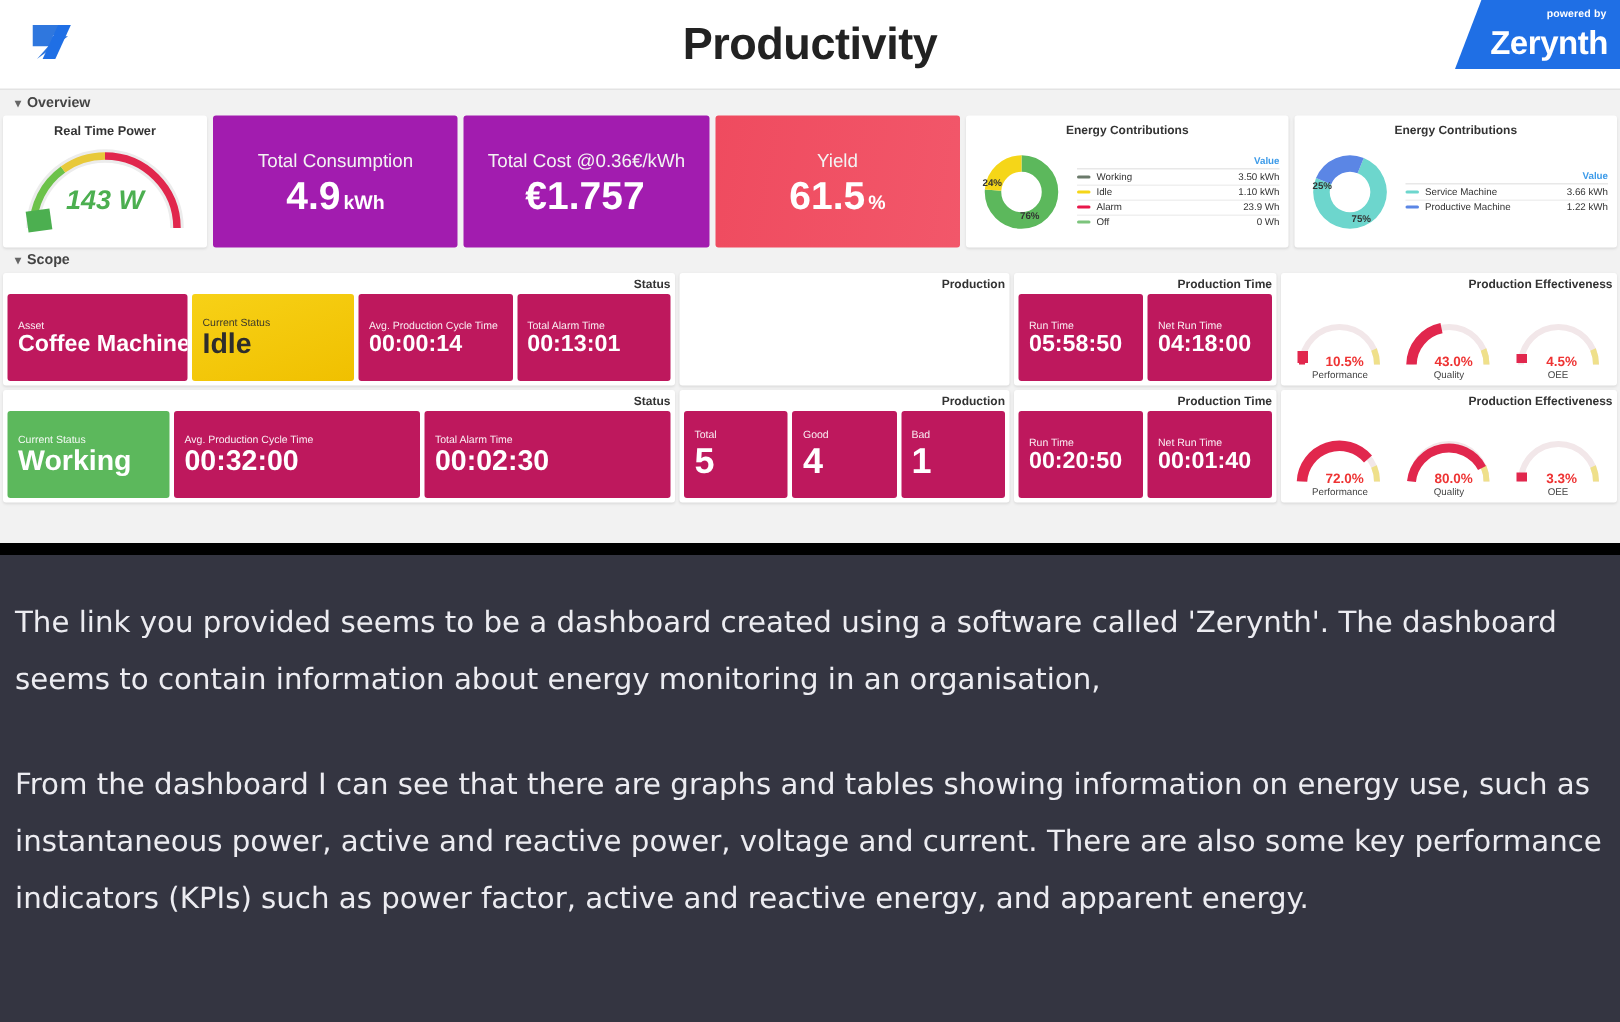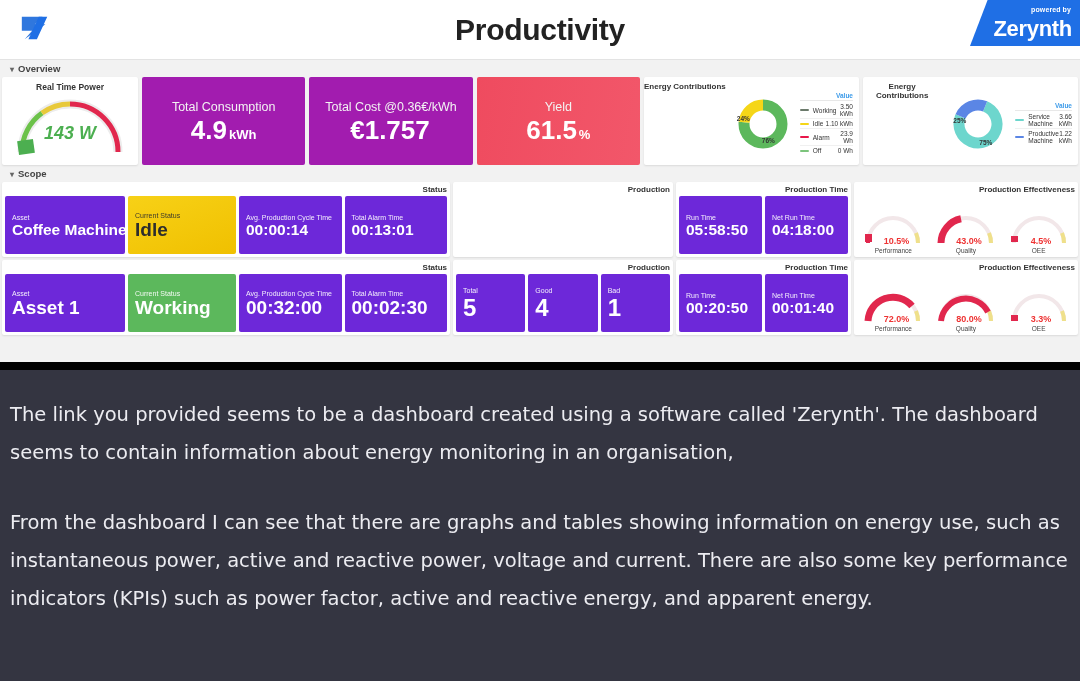--- a/index.html
+++ b/index.html
@@ -78,21 +78,21 @@
     flex: 1; color: #fff; display: flex; flex-direction: column;
     align-items: center; justify-content: center;
     border-radius: 2px;
   }
   .kpi.grey { background: #a21caf; }
   .kpi.red  { background: linear-gradient(100deg,#ef4b5f,#f2576a); }
   .kpi-label { font-size: 12.5px; color: #f3f3f3; margin-bottom: 3px; }
   .kpi-value { font-size: 26px; font-weight: bold; line-height: 1; }
   .kpi-value .unit { font-size: 13px; font-weight: bold; margin-left: 2px; }
 
-  .donut-card { width: 215px; padding-top: 5px; display: flex; flex-direction: row; }
+  .donut-card { width: 215px; padding-top: 5px; display: flex; flex-direction: column; }
   .donut-title { text-align: center; font-size: 8px; color: #333; font-weight: bold; }
   .donut-body { display: flex; align-items: center; flex: 1; padding: 0 6px; }
   .donut-chart { position: relative; width: 62px; height: 58px; }
   .donut-pct { position: absolute; font-size: 6.5px; font-weight: bold; color: #333; }
   .donut-legend { flex: 1; padding-left: 6px; }
   .legend-head {
     text-align: right; font-size: 6.5px; color: #3d9be9; font-weight: bold;
     border-bottom: 1px solid #e8e8e8; padding-bottom: 1px; margin-bottom: 1px;
   }
   .legend-row {
@@ -103,21 +103,21 @@
   .legend-name { flex: 1; }
   .legend-val { text-align: right; }
 
   
   .scope-row { display: flex; gap: 3px; padding: 0 2px 3px; height: 78px; }
   .group { background: #fff; border-radius: 2px; padding: 0 3px 3px;
            box-shadow: 0 1px 2px rgba(0,0,0,.10); display: flex; flex-direction: column; }
   .group-title { text-align: right; font-size: 8px; color: #333; font-weight: bold; padding: 3px 0 2px; }
   .tiles { display: flex; gap: 3px; flex: 1; }
   .tile {
-    flex: 1; background: #6d28d9; color: #fff; border-radius: 2px;
+    flex: 1; background: #be185d; color: #fff; border-radius: 2px;
     padding: 6px 6px 4px 7px; display: flex; flex-direction: column; justify-content: center;
     overflow: hidden;
   }
   .tile.yellow { background: linear-gradient(160deg,#f7d117,#f0c000); color: #2d2d2d; }
   .tile.green  { background: #5cb85c; }
   .tile-label { font-size: 7px; opacity: .92; margin-bottom: 1px; white-space: nowrap; }
   .tile-value { font-size: 19px; font-weight: bold; line-height: 1.05; white-space: nowrap; }
   .tile-value.sm { font-size: 15.5px; }
   .tile-value.lg { font-size: 24px; }
 
@@ -362,24 +362,20 @@
             <div class="eff-name">OEE</div>
           </div>
         </div>
       </div>
     </div>
 
     <div class="scope-row">
       <div class="group g-status">
         <div class="group-title">Status</div>
         <div class="tiles">
-          <div class="tile t-asset">
-            <div class="tile-label">Asset</div>
-            <div class="tile-value">Asset 1</div>
-          </div>
           <div class="tile green t-curr">
             <div class="tile-label">Current Status</div>
             <div class="tile-value">Working</div>
           </div>
           <div class="tile">
             <div class="tile-label">Avg. Production Cycle Time</div>
             <div class="tile-value">00:32:00</div>
           </div>
           <div class="tile">
             <div class="tile-label">Total Alarm Time</div>

